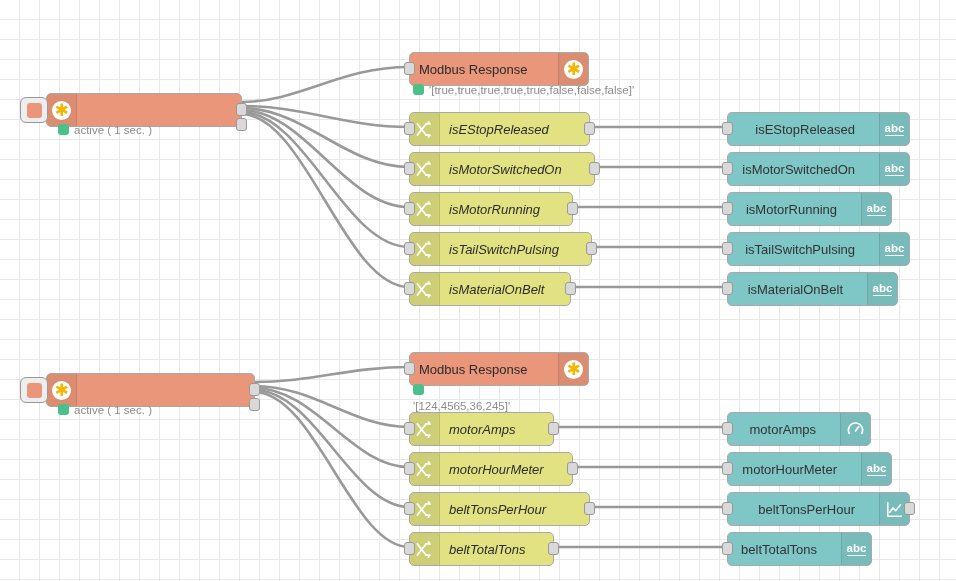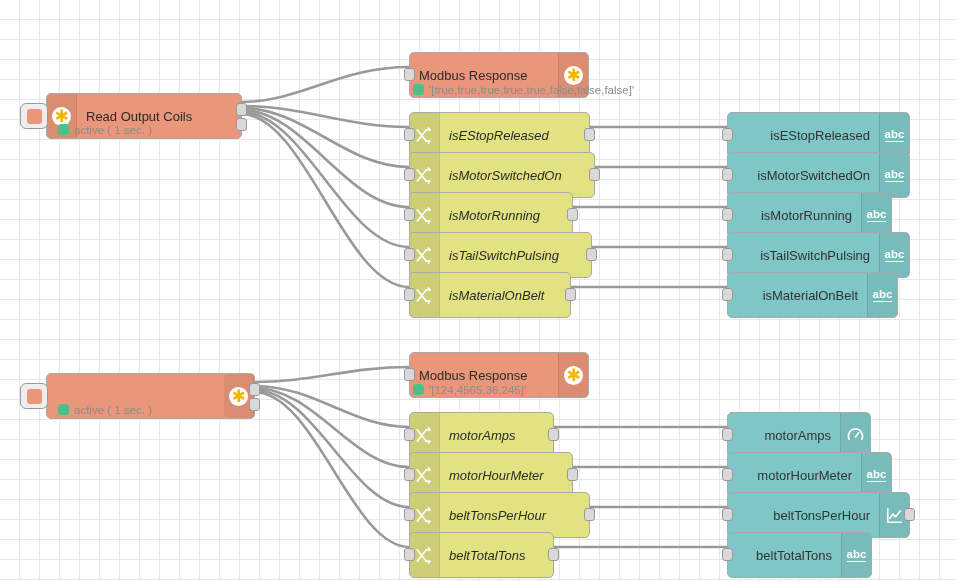--- a/index.html
+++ b/index.html
@@ -14,47 +14,46 @@
     background-image:
       linear-gradient(to right, #e8e8e8 1px, transparent 1px),
       linear-gradient(to bottom, #e8e8e8 1px, transparent 1px);
     background-size:20px 20px;
     background-position:-1px -1px;
   }
   #wires{position:absolute;left:0;top:0;width:956px;height:581px;pointer-events:none;}
 
   
   .node{
-    position:absolute;height:46px;border-radius:5px;
+    position:absolute;height:34px;border-radius:5px;
     border:1px solid #a9a9a9;
     box-sizing:border-box;
     display:flex;align-items:stretch;
     box-shadow:0 0 0 0 rgba(0,0,0,0);
-    justify-content:flex-end;
   }
   .node .body{
     flex:1;display:flex;align-items:center;
     padding:0 9px;white-space:nowrap;
     font-size:13px;color:#2b2b2b;
   }
   .node .iconbox{
     width:29px;display:flex;align-items:center;justify-content:center;
     background:rgba(0,0,0,0.055);
   }
   .node .iconbox.left{border-right:1px solid rgba(0,0,0,0.08);border-radius:4px 0 0 4px;}
   .node .iconbox.right{border-left:1px solid rgba(0,0,0,0.10);border-radius:0 4px 4px 0;}
 
   
   .n-modbus{background:#e9967a;}
   .n-modbus .iconbox{background:rgba(0,0,0,0.06);}
   .n-change{background:#e2e282;}
   .n-change .iconbox{background:rgba(0,0,0,0.085);}
   .n-change .body{font-style:italic;color:#2b2b2b;}
   .n-ui{background:#7fc6c6;}
-  .n-ui .iconbox{background:rgba(0,0,0,0.055);}
+  .n-ui .iconbox{background:rgba(0,0,0,0.055);margin-left:15px;}
   .n-ui .body{justify-content:flex-end;color:#333;}
 
   
   .port{
     position:absolute;width:11px;height:13px;
     background:#d9d9d9;border:1px solid #999;border-radius:3px;
     box-sizing:border-box;top:50%;margin-top:-7px;
   }
   .port.in{left:-6px;}
   .port.out{right:-6px;}
@@ -125,21 +124,20 @@
     </g>
   </svg>
 
   <div class="node n-modbus" style="left:46px;top:93px;width:196px;">
     <div class="injectbtn">
         <i></i>
       </div>
     <div class="iconbox left">
       <span class="ico-asterisk">✱</span>
     </div>
-    <div class="body">Read Output Coils</div>
     <span class="port out" style="top:9px;margin-top:0;"></span>
     <span class="port out" style="top:24px;margin-top:0;"></span>
   </div>
   <div class="status" style="left:58px;top:124px;">
     <span class="dot"></span>
     <span>active ( 1 sec. )</span>
   </div>
 
   <div class="node n-modbus" style="left:409px;top:52px;width:180px;">
     <span class="port in"></span>
@@ -280,21 +278,21 @@
     <span>active ( 1 sec. )</span>
   </div>
 
   <div class="node n-modbus" style="left:409px;top:352px;width:180px;">
     <span class="port in"></span>
     <div class="body">Modbus Response</div>
     <div class="iconbox right">
       <span class="ico-asterisk">✱</span>
     </div>
   </div>
-  <div class="status" style="left:413px;top:384px;">
+  <div class="status" style="left:413px;top:384px;flex-direction:column;">
     <span class="dot"></span>
     <span>'[124,4565,36,245]'</span>
   </div>
 
   <div class="node n-change" style="left:409px;top:412px;width:145px;">
     <span class="port in"></span>
     <div class="iconbox left">
       <svg class="ico-swap" viewBox="0 0 24 24">
           <g stroke="#fff" stroke-width="2.2" fill="none" stroke-linecap="round" stroke-linejoin="round">
             <path d="M3 5 L14 19"></path>

